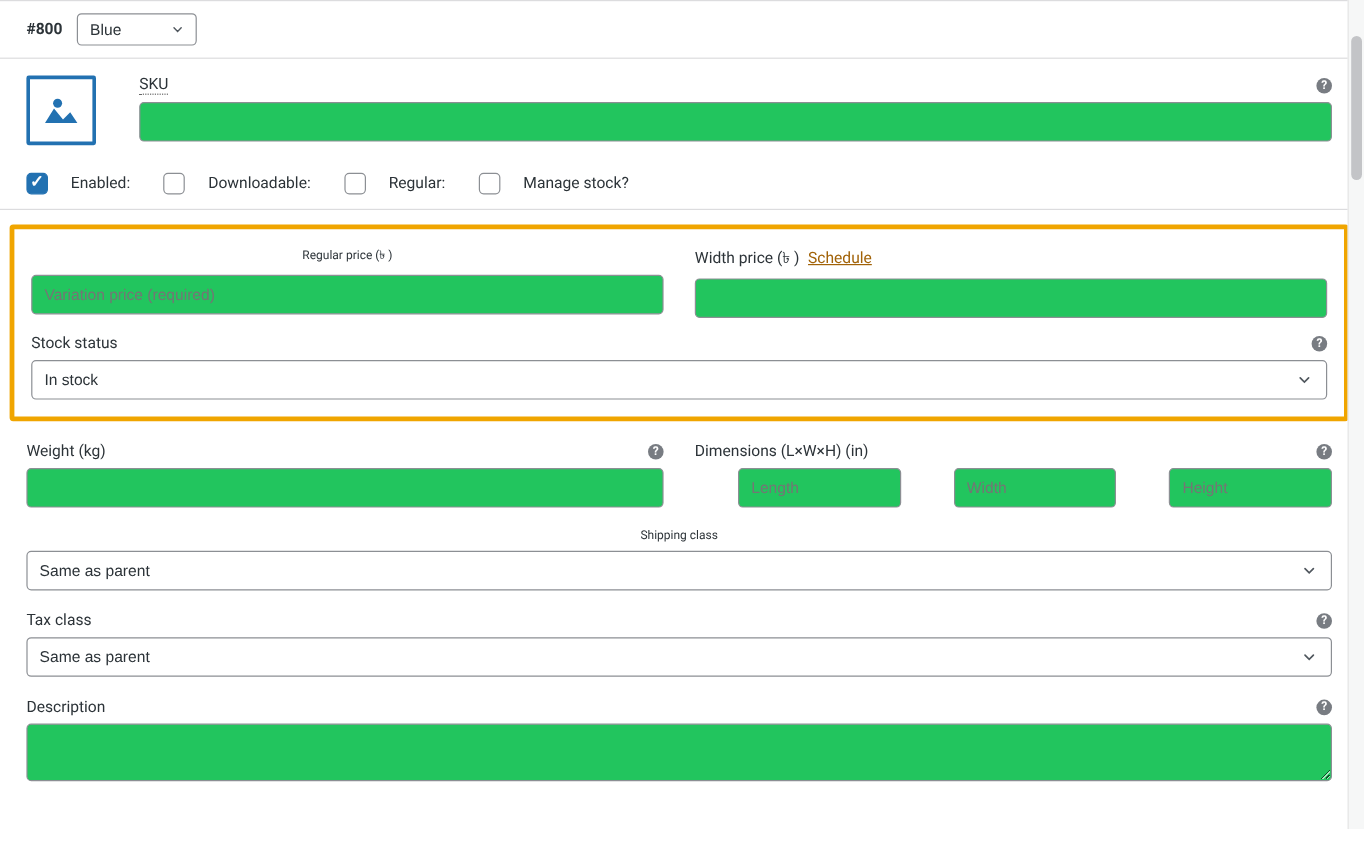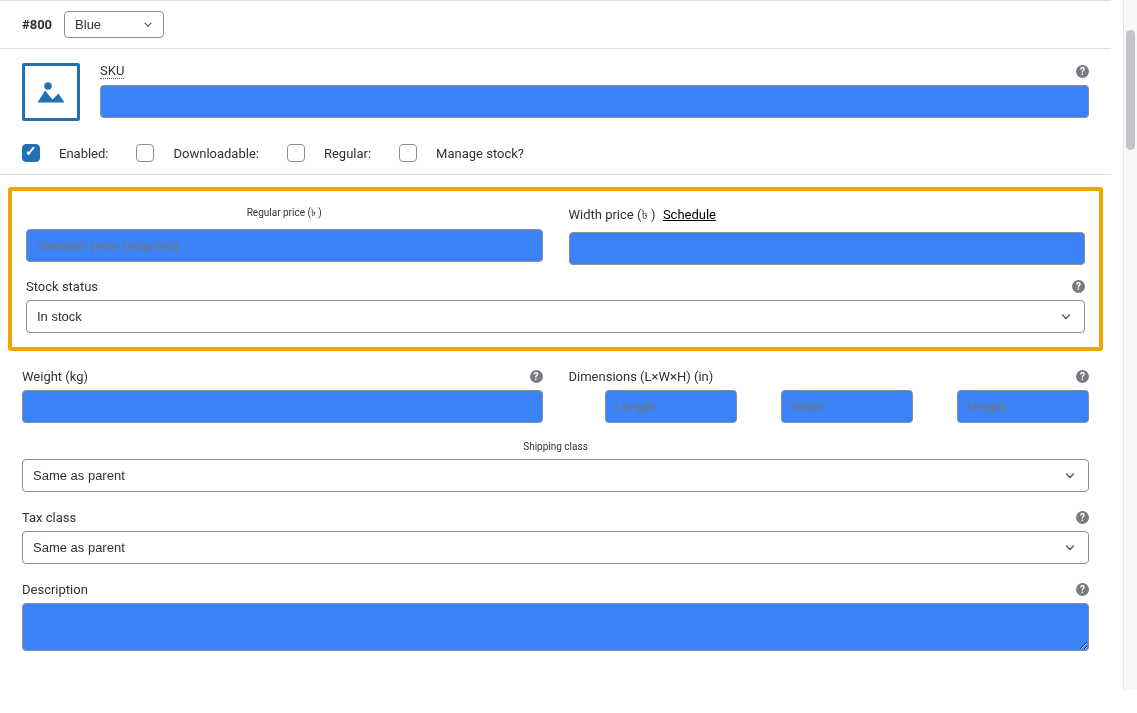--- a/index.html
+++ b/index.html
@@ -33,21 +33,21 @@
     .select-wrap .chevron {
       position: absolute;
       right: 10px;
       top: 50%;
       transform: translateY(-50%);
       pointer-events: none;
     }
     .upper-section {
       display: flex;
       padding: 14px 22px 0 22px;
-      gap: 20px;
+      gap: 36px;
     }
     .image-col { flex: 0 0 auto; }
     .image-placeholder {
       width: 58px;
       height: 58px;
       border: 3px solid #2271b1;
       border-radius: 2px;
       display: flex;
       align-items: center;
       justify-content: center;
@@ -76,21 +76,21 @@
       font-size: 10px;
       font-weight: bold;
       cursor: help;
     }
     input[type="text"], .text-input {
       width: 100%;
       border: 1px solid #8c8f94;
       border-radius: 4px;
       padding: 8px 10px;
       font-size: 13px;
-      background: #3b82f6;
+      background: #22c55e;
       color: #2c3338;
     }
     input[type="text"]::placeholder { color: #757575; }
     .checkboxes-row {
       display: flex;
       gap: 28px;
       padding: 12px 22px;
       align-items: center;
       border-bottom: 1px solid #dcdcde;
     }
@@ -119,21 +119,21 @@
     }
     .highlighted-box {
       border: 4px solid #f0a500;
       margin: 12px 8px;
       border-radius: 3px;
       padding: 14px;
     }
     .two-col { display: flex; gap: 26px; }
     .col { flex: 1; }
     .field-block { margin-bottom: 18px; }
-    .schedule-link { color: #000000; text-decoration: underline; margin-left: 4px; cursor: pointer; }
+    .schedule-link { color: #a16207; text-decoration: underline; margin-left: 4px; cursor: pointer; }
     .full-select {
       width: 100%;
       border: 1px solid #8c8f94;
       border-radius: 4px;
       padding: 8px 30px 8px 10px;
       font-size: 13px;
       background: #fff;
       appearance: none;
       color: #2c3338;
     }
@@ -145,21 +145,21 @@
       transform: translateY(-50%);
       pointer-events: none;
     }
     .body-section { padding: 6px 22px 18px 22px; }
     .dim-row { display: flex; gap: 8px; }
     .dim-row input { flex: 1; margin-left: 36px; }
     textarea.text-input { min-height: 46px; resize: vertical; }
     .stock-block { margin-bottom: 0; }
     .right-scroll { position: absolute; right: 0; top: 0; bottom: 0; width: 14px; background: #f6f7f7; border-left: 1px solid #e5e5e5; }
     .scroll-thumb { position: absolute; right: 2px; top: 30px; width: 9px; height: 120px; background: #c3c4c7; border-radius: 5px; }
-    .page-wrap { position: relative; width: 1137px; padding-right: 26px; }
+    .page-wrap { position: relative; width: 1137px; padding-right: 5px; }
   </style>
 </head>
 <body>
 
 <div class="page-wrap">
 
   <div class="top-bar">
     <span class="variation-id">#800</span>
     <span class="select-wrap">
       <select class="color-select">

